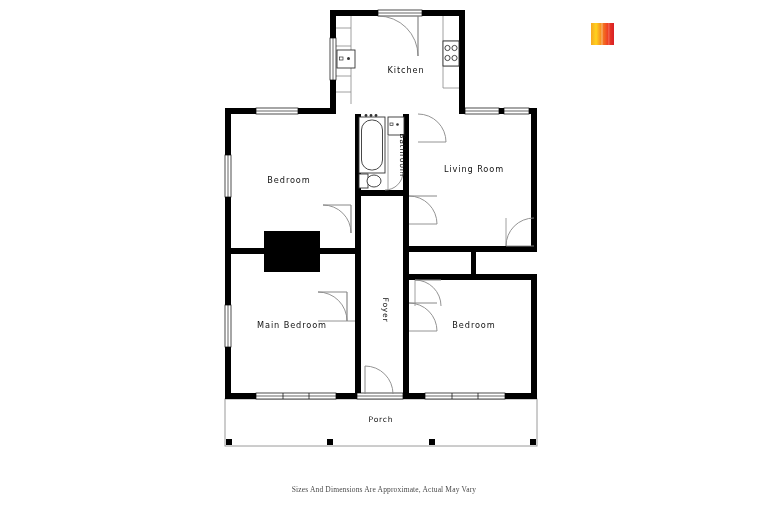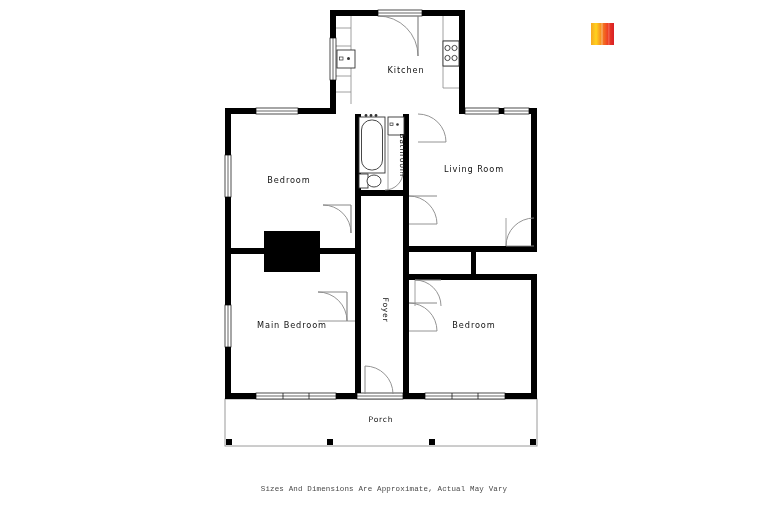--- a/index.html
+++ b/index.html
@@ -27,21 +27,21 @@
     width: 23px;
     height: 22px;
     display: block;
   }
   .disclaimer {
     position: absolute;
     left: 0;
     top: 485px;
     width: 768px;
     text-align: center;
-    font-family: Liberation Mono, monospace;
+    font-family: Liberation Serif, serif;
     font-size: 7.5px;
     color: #4a4a4a;
     letter-spacing: 0.15px;
   }
   svg { display: block; }
   .rm-label {
     font-family: "DejaVu Sans", sans-serif;
     font-size: 8.2px;
     fill: #111111;
     letter-spacing: 0.9px;

